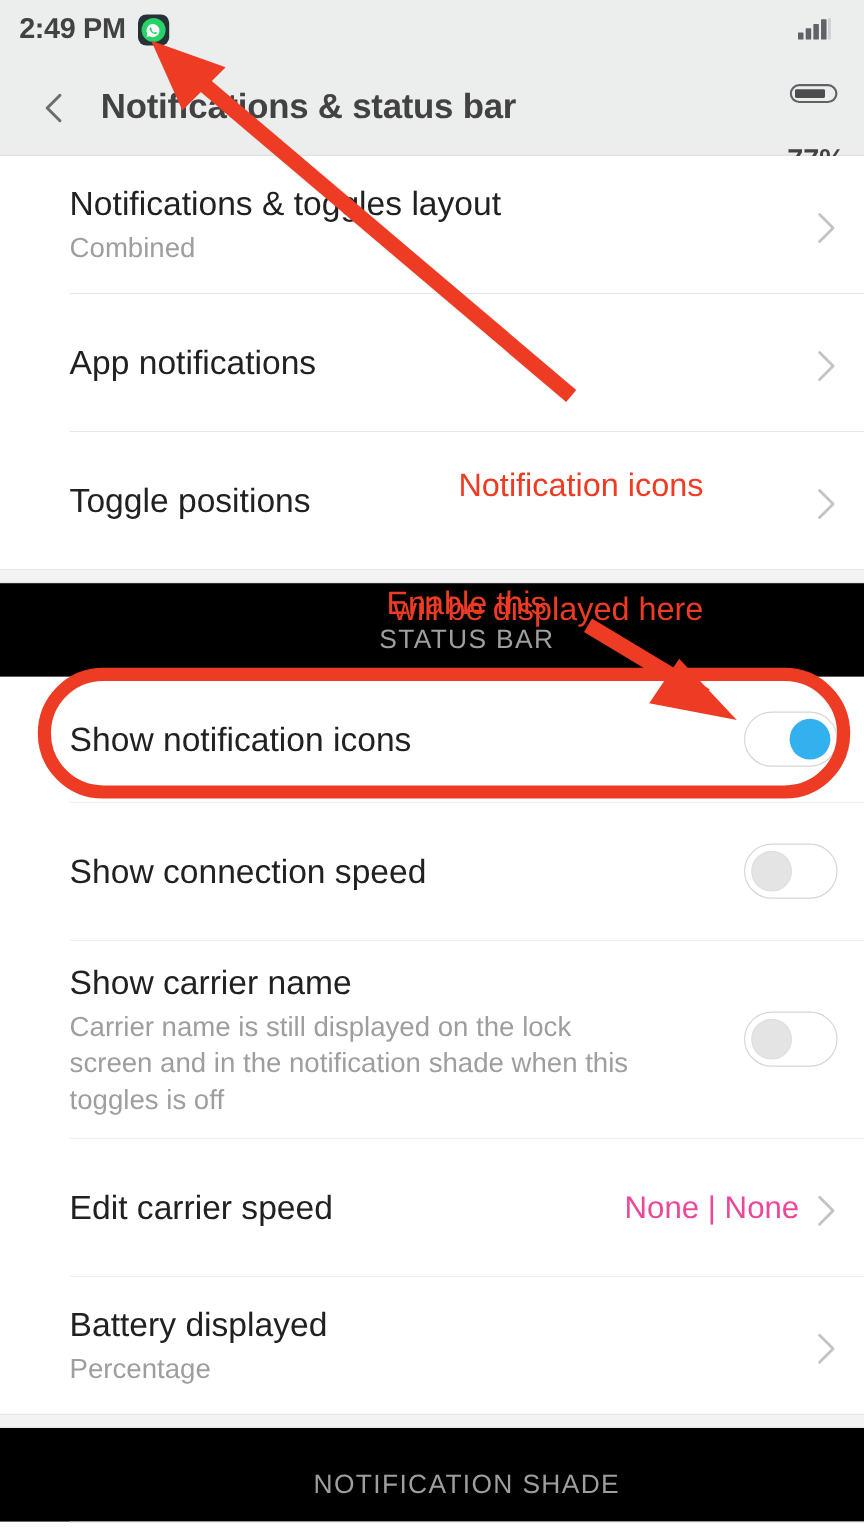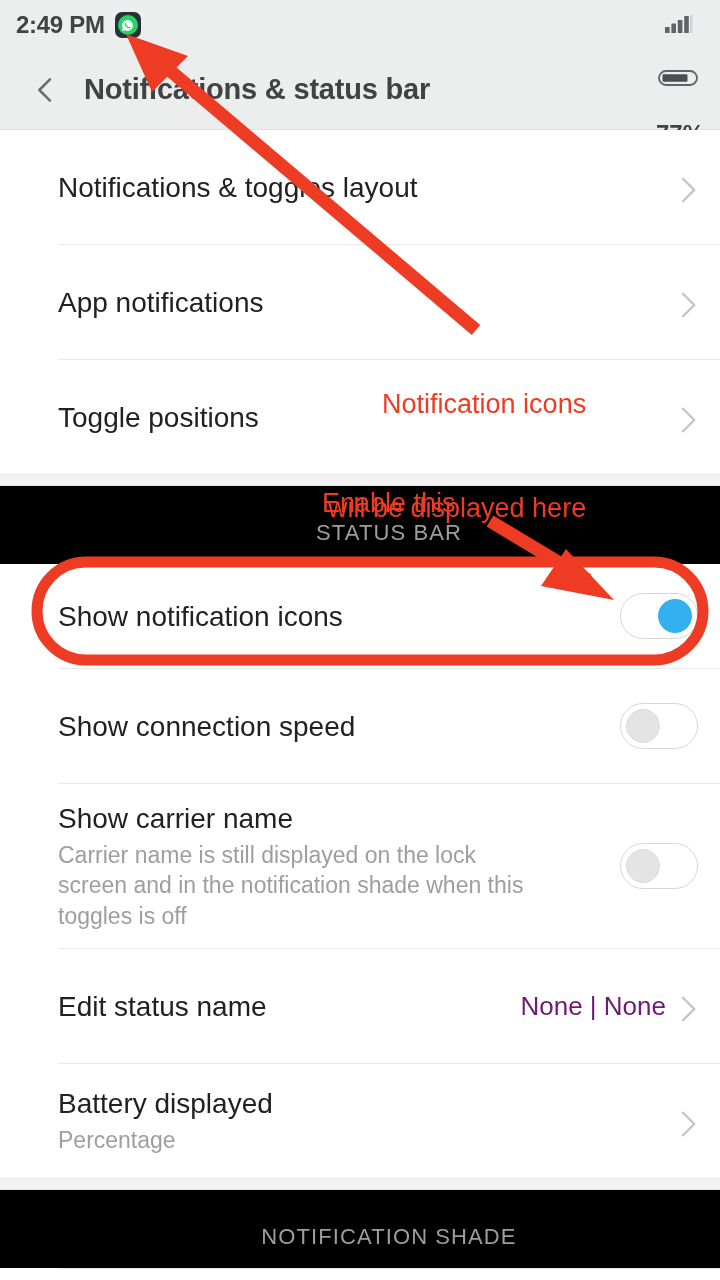--- a/index.html
+++ b/index.html
@@ -43,21 +43,21 @@
 
   
   .list { background: #fff; }
   .row {
     position: relative; display: flex; align-items: center;
     padding: 0 22px 0 58px; min-height: 114px; background: #fff;
   }
   .row .texts { flex: 1 1 auto; padding-right: 12px; }
   .row-title { font-size: 28px; color: #212121; line-height: 1.25; }
   .row-sub { font-size: 23px; color: #9e9e9e; line-height: 1.32; margin-top: 4px; }
-  .row-value { font-size: 26px; color: #701a75; margin-right: 14px; white-space: nowrap; }
+  .row-value { font-size: 26px; color: #ec4899; margin-right: 14px; white-space: nowrap; }
   .divider { height: 1px; background: #e8e8e8; margin-left: 58px; }
   .sep-band { height: 12px; background: #f3f3f3; border-top: 1px solid #e6e6e6; border-bottom: 1px solid #e6e6e6; }
   .section-head {
     font-size: 22px; color: #9e9e9e; letter-spacing: 1.1px;
     padding: 34px 0 18px 58px; background: #000000; text-align: center;
   }
   .chev { width: 18px; height: 30px; flex: none; }
 
   
   .toggle {
@@ -135,20 +135,21 @@
         <path d="M15.5 4.5 8 12l7.5 7.5"></path>
       </svg>
     </span>
     <span class="appbar-title">Notifications &amp; status bar</span>
   </div>
 
   <div class="list">
     <div class="row">
       <span class="texts">
         <span class="row-title" style="display:block">Notifications &amp; toggles layout</span>
+        <span class="row-sub" style="display:block">Combined</span>
       </span>
       <span class="chev">
         <svg viewBox="0 0 12 24" fill="none" stroke="#c4c4c4" stroke-width="1.6" stroke-linecap="round" stroke-linejoin="round">
             <path d="M2 4.5 9.5 12 2 19.5"></path>
           </svg>
       </span>
     </div>
     <div class="divider"></div>
 
     <div class="row">
@@ -206,21 +207,21 @@
         <span class="row-sub" style="display:block; max-width:470px">Carrier name is still displayed on the lock screen and in the notification shade when this toggles is off</span>
       </span>
       <span class="toggle off">
           <span class="knob"></span>
         </span>
     </div>
     <div class="divider"></div>
 
     <div class="row">
       <span class="texts">
-        <span class="row-title" style="display:block">Edit status name</span>
+        <span class="row-title" style="display:block">Edit carrier speed</span>
       </span>
       <span class="row-value">None | None</span>
       <span class="chev">
         <svg viewBox="0 0 12 24" fill="none" stroke="#c4c4c4" stroke-width="1.6" stroke-linecap="round" stroke-linejoin="round">
             <path d="M2 4.5 9.5 12 2 19.5"></path>
           </svg>
       </span>
     </div>
     <div class="divider"></div>
 

